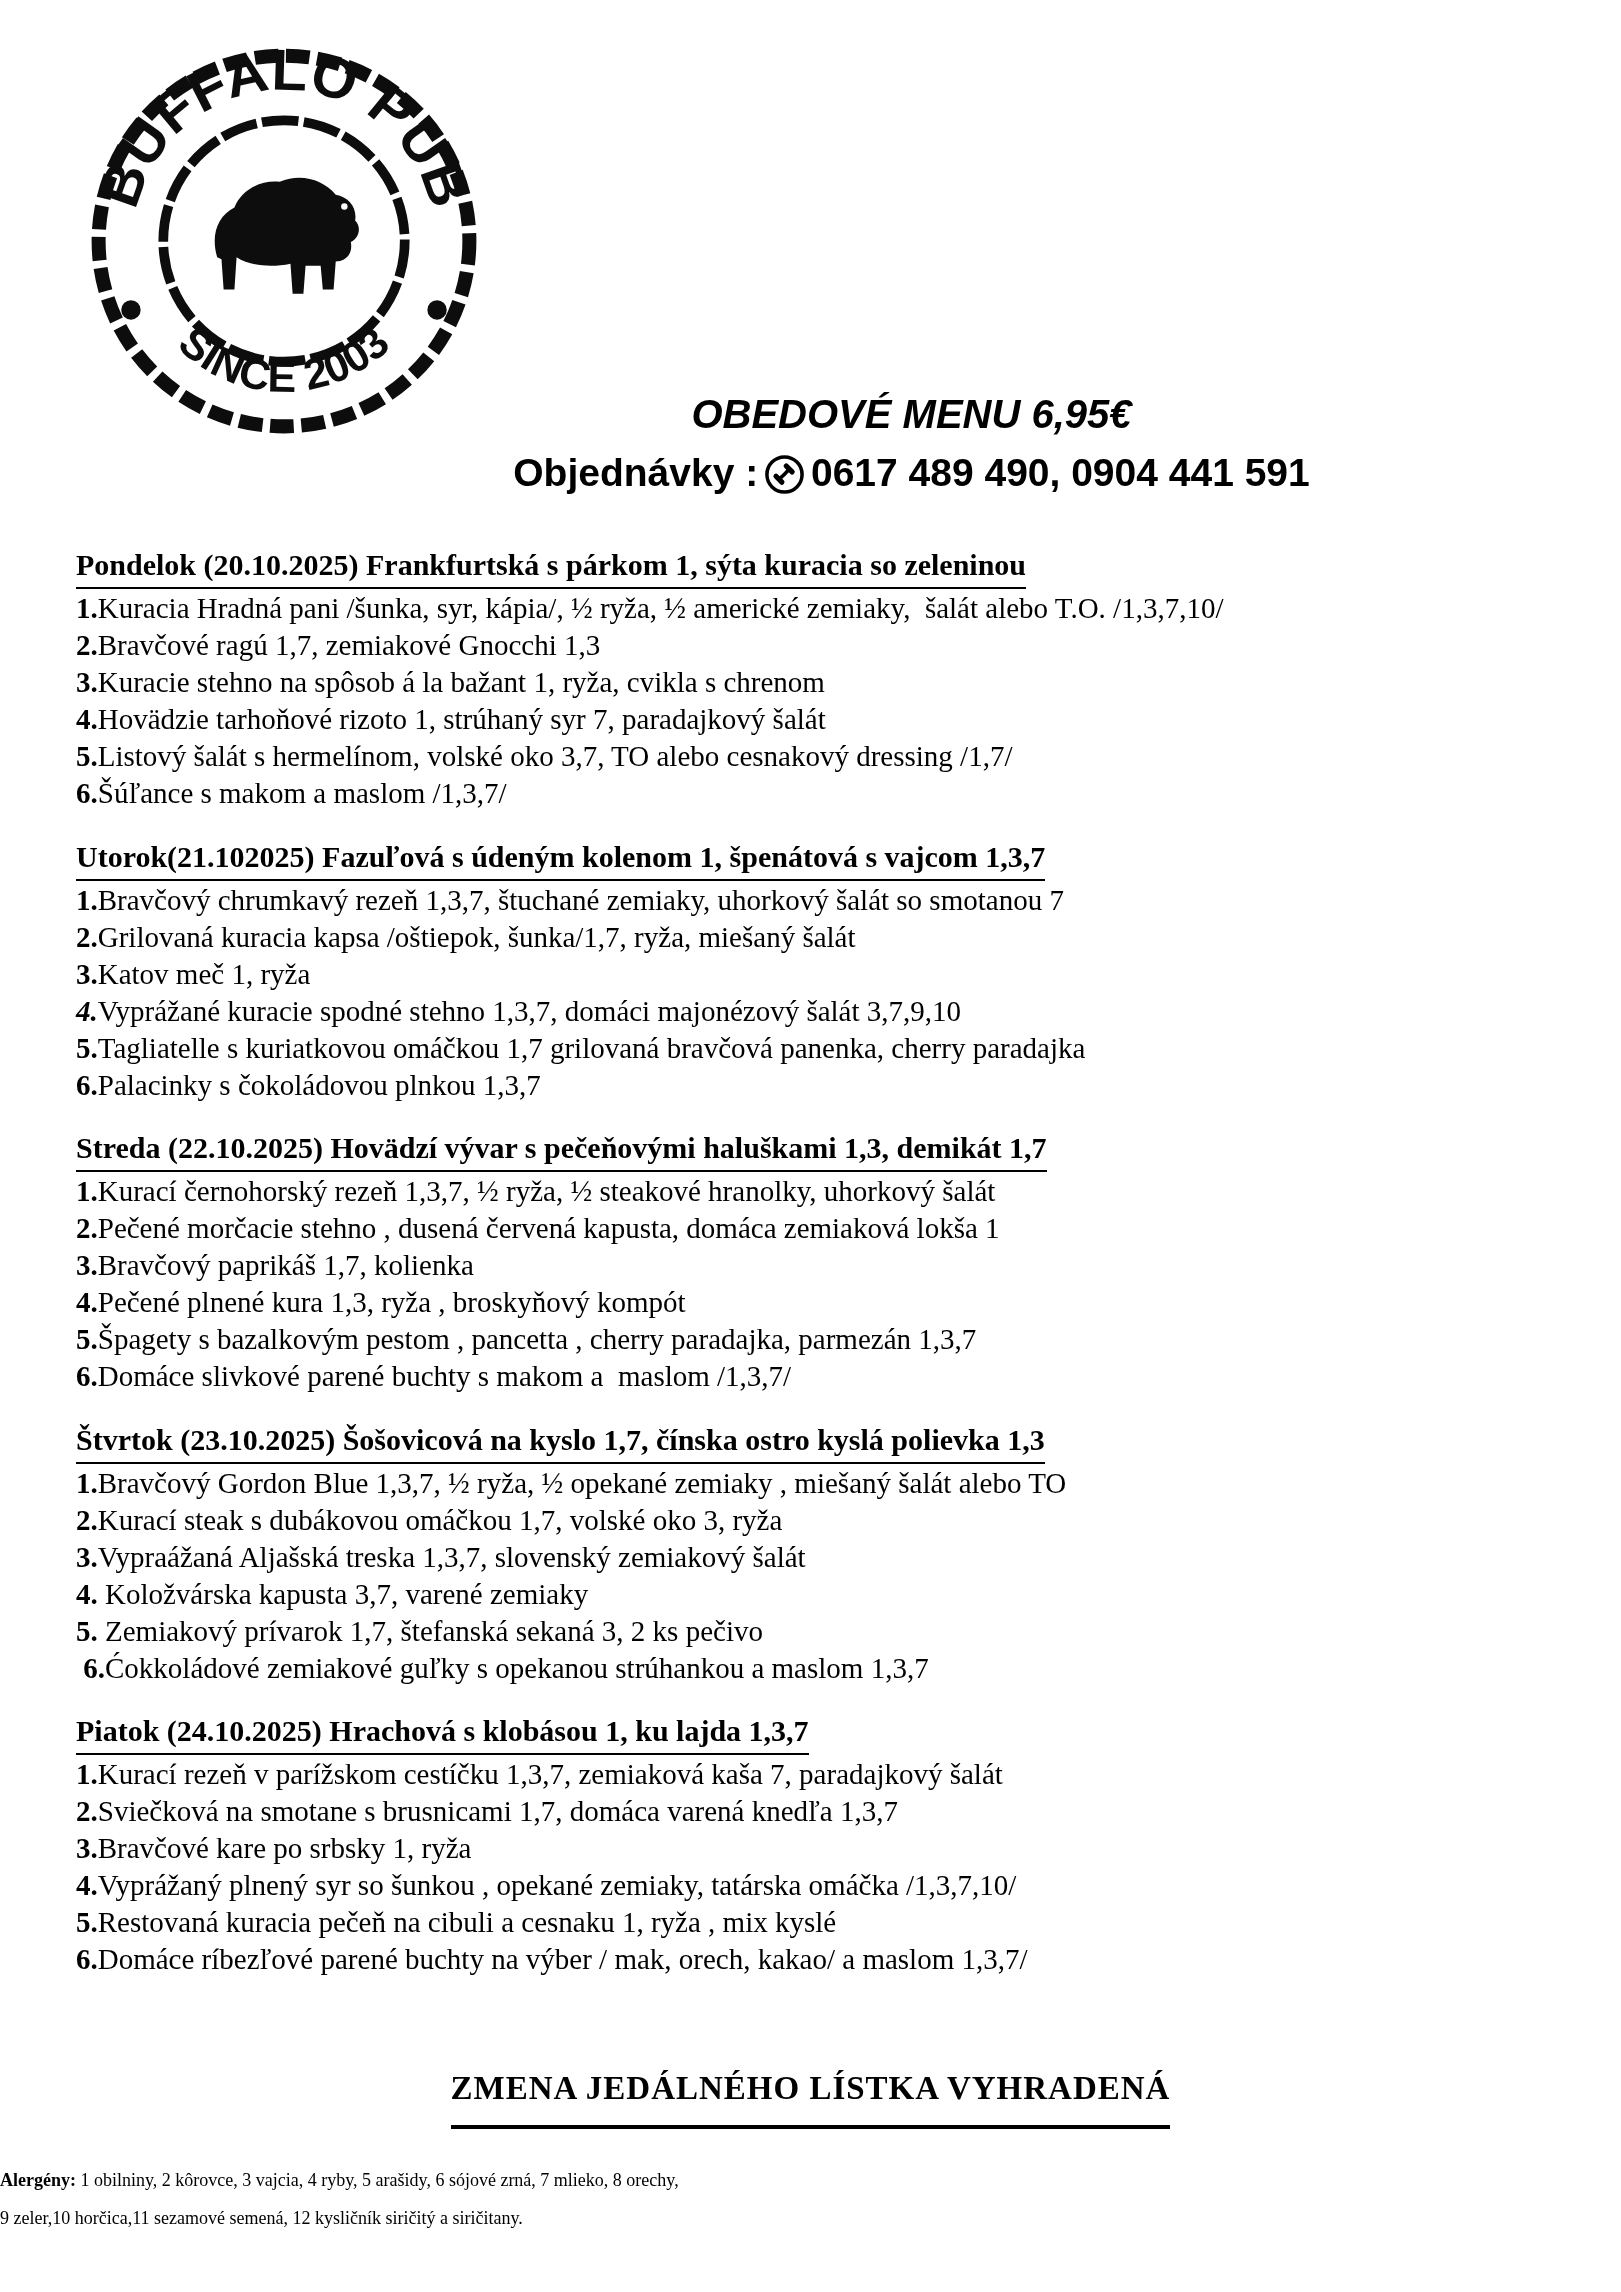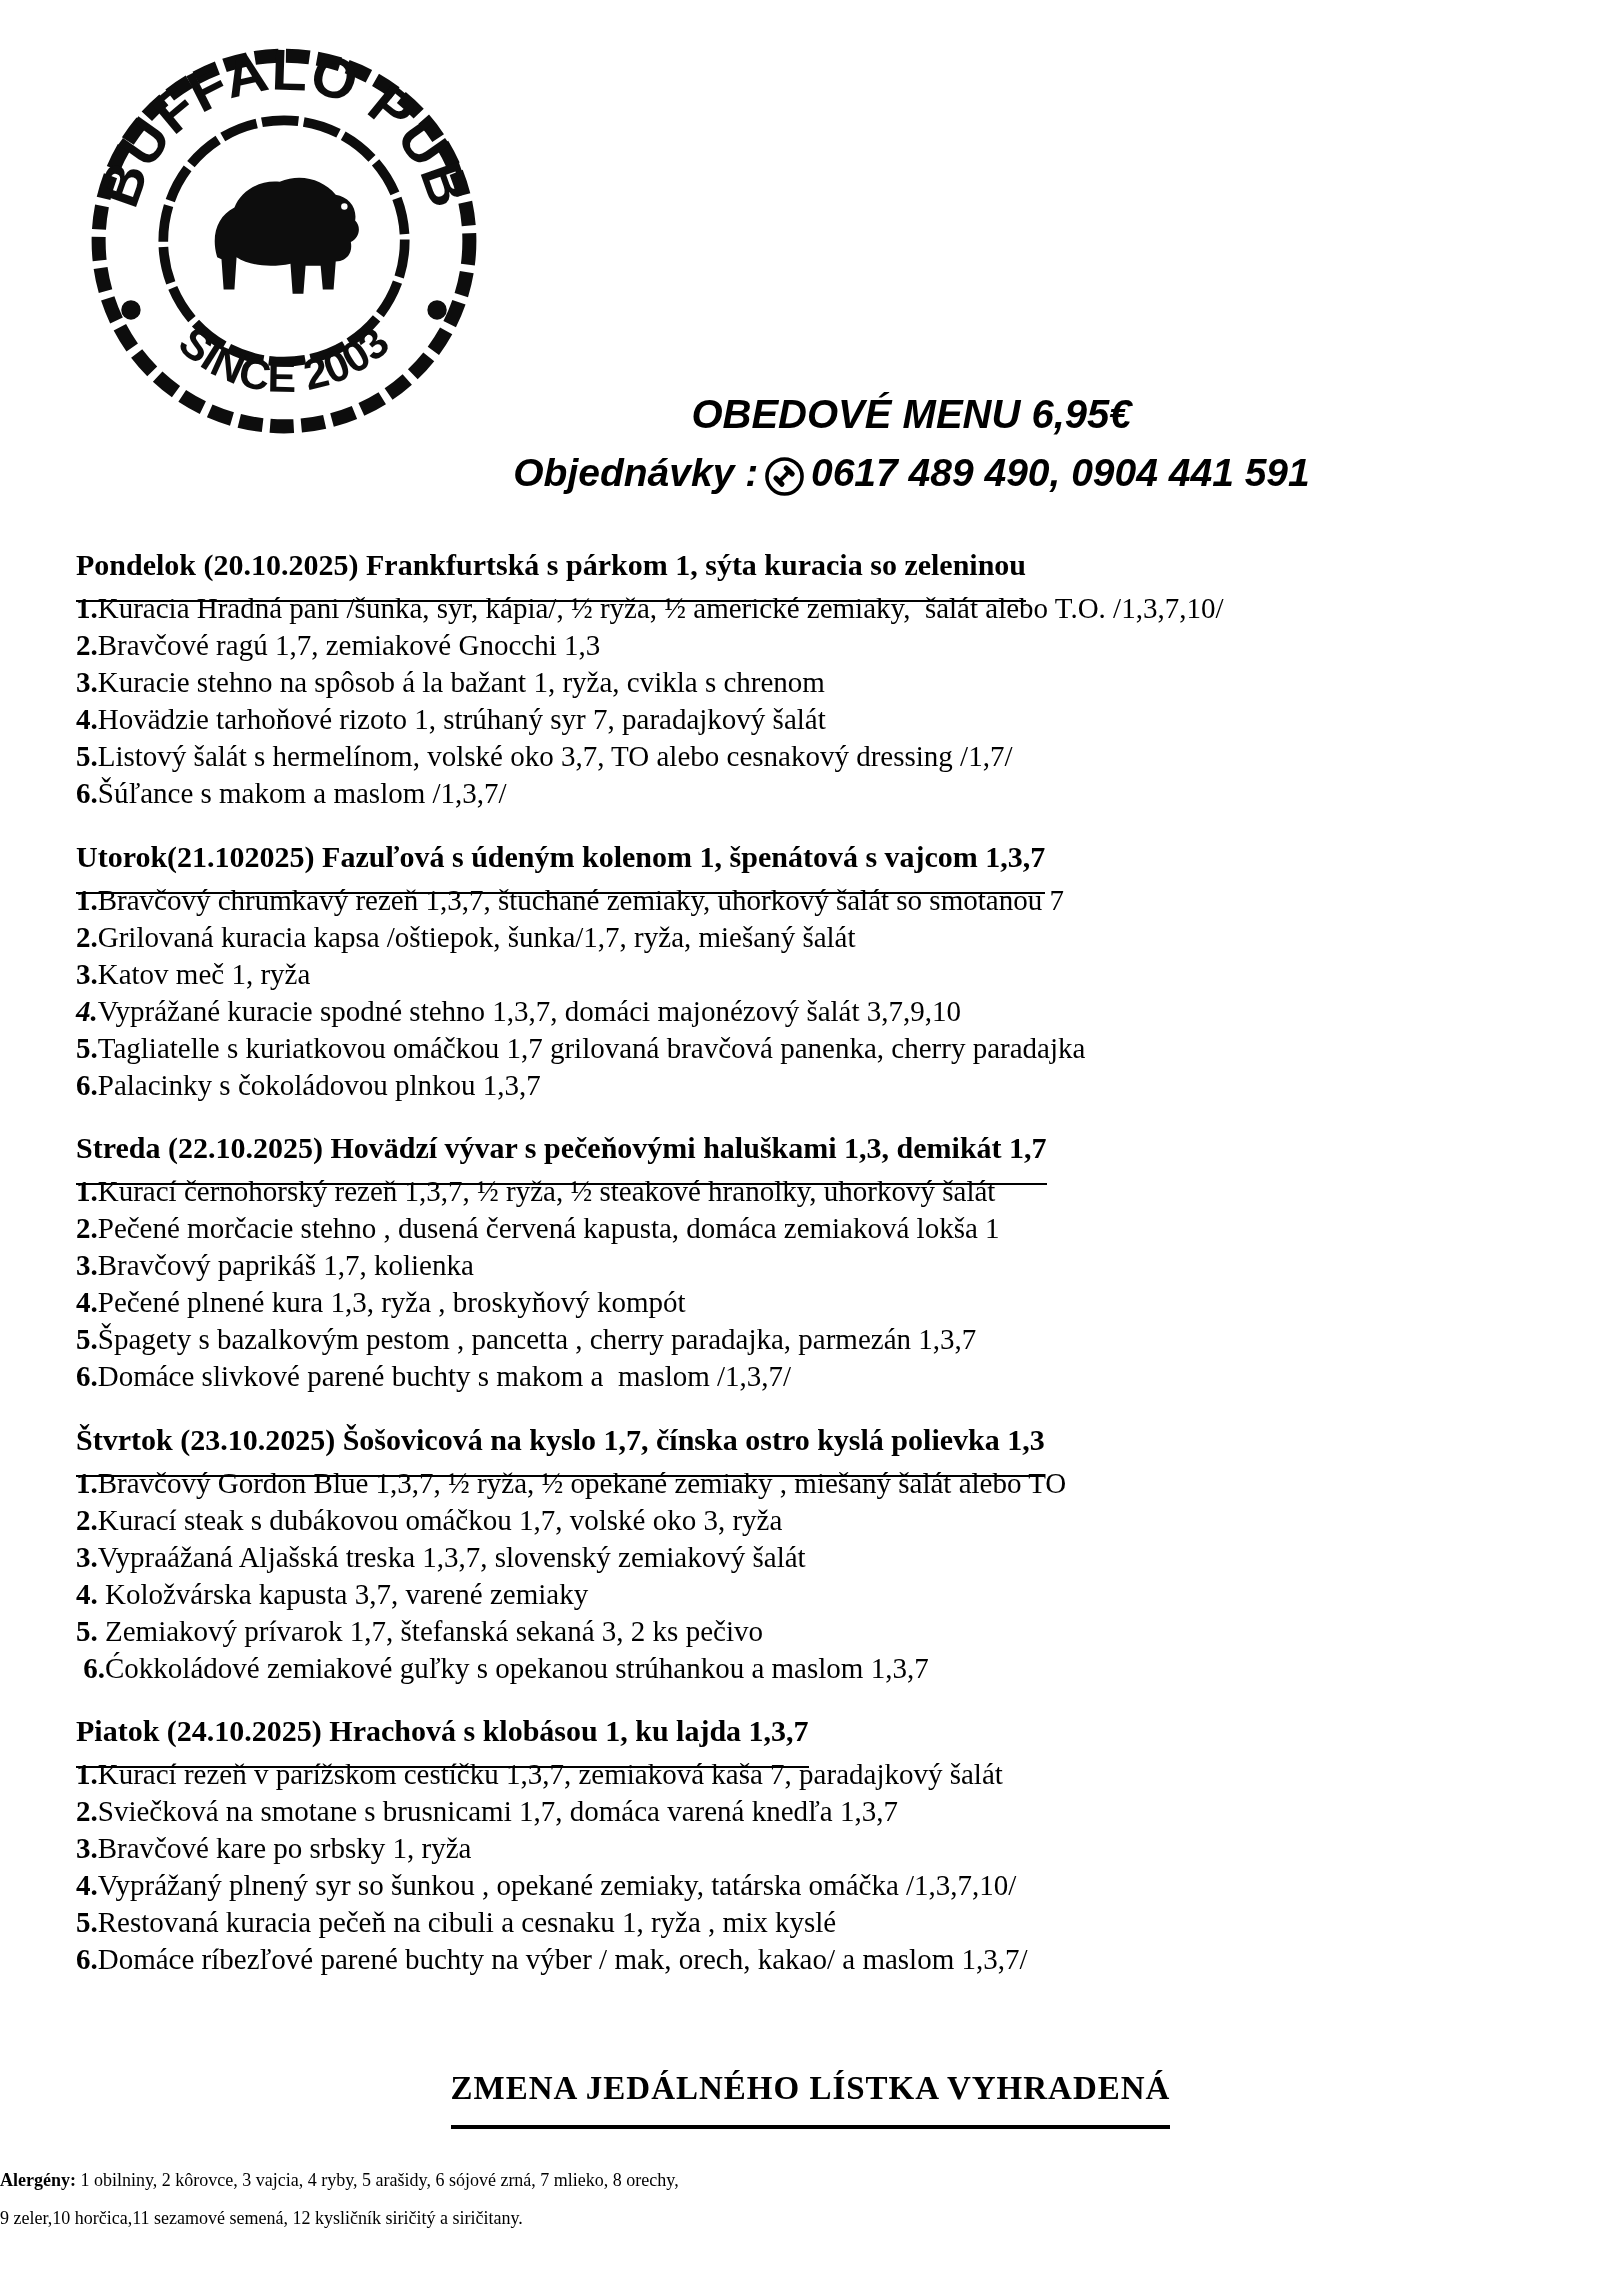--- a/index.html
+++ b/index.html
@@ -18,29 +18,29 @@
   .stamp-text{font-family:"Liberation Sans",sans-serif;font-weight:bold;}
   
   .title-block{
     position:absolute;left:353px;top:392px;width:1117px;
     text-align:center;
     font-family:"Liberation Sans",sans-serif;font-weight:bold;
   }
   .main-title{font-size:40px;line-height:1.1;letter-spacing:0px;font-style:italic;}
   .subtitle{
     margin-top:15.7px;font-size:39px;line-height:1.1;
-    display:flex;align-items:flex-end;justify-content:center;gap:5.9px;font-style:italic;
+    display:flex;align-items:flex-start;justify-content:center;gap:5.9px;
   }
   .phone-icon{width:41px;height:41px;display:inline-block;position:relative;top:2px;}
   
   .menu{position:absolute;left:76px;top:545px;right:54px;}
   .day{margin-bottom:24.5px;}
   .day-heading{
     font-size:30px;font-weight:bold;line-height:39px;
-    display:inline;border-bottom:2.9px solid #000;padding-bottom:19px;
+    display:inline;border-bottom:2.9px solid #000;padding-bottom:6px;
   }
   .day-items{margin-top:6px;}
   .item{font-size:29px;line-height:37px;white-space:pre-wrap;}
   .item .num{font-weight:bold;}
   .item .num.italic{font-style:italic;}
   
   .notice-wrap{position:absolute;left:0;top:2070px;width:100%;text-align:center;}
   .notice{
     display:inline-block;font-size:33px;font-weight:bold;letter-spacing:1px;
     border-bottom:4.9px solid #000;padding-bottom:18px;

